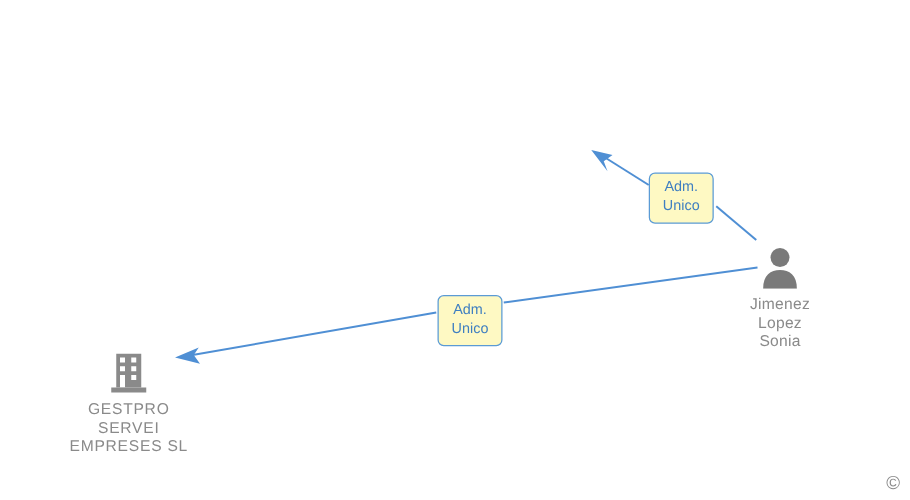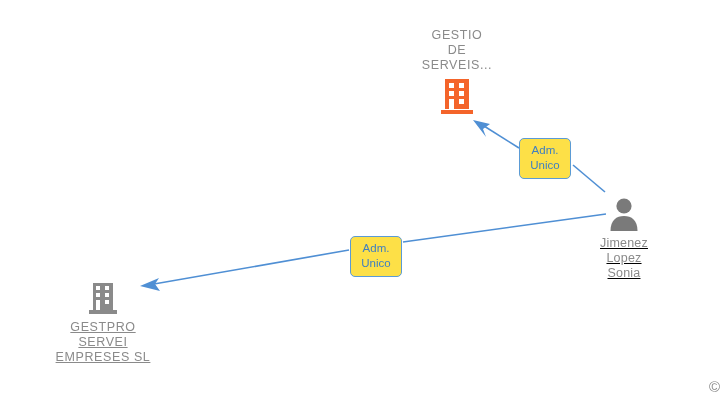--- a/index.html
+++ b/index.html
@@ -58,41 +58,39 @@
   }
 
   
   #node-gestpro {
     left: 23px;
     top: 281px;
     width: 160px;
   }
   #node-gestpro .node-label {
     margin-top: 5px;
-    text-decoration: underline;
   }
 
   
   #node-person {
     left: 563px;
     top: 197px;
     width: 122px;
-    text-decoration: underline;
   }
   #node-person .node-label {
     margin-top: 5px;
   }
 
   
   .edge-label {
     position: absolute;
     box-sizing: border-box;
     border: 1px solid #5b9bd5;
     border-radius: 5px;
-    background: #fde047;
+    background: #fef9c3;
     color: #3f7fc1;
     font-size: 11.5px;
     line-height: 15px;
     text-align: center;
     padding: 4px 6px 5px 6px;
     white-space: pre-line;
   }
   #label-adm-1 {
     left: 519px;
     top: 138px;
@@ -144,37 +142,20 @@
       <path d="M 473 120 L 490 124 L 483 129 L 486 137 Z" fill="#4f8fd4"></path>
     </g>
 
     <g>
       <path d="M 606 214 L 403 242" stroke="#4f8fd4" stroke-width="1.6" fill="none"></path>
       <path d="M 349 250 L 154 284" stroke="#4f8fd4" stroke-width="1.6" fill="none"></path>
       <path d="M 140 286 L 159 278 L 155 284 L 160 291 Z" fill="#4f8fd4"></path>
     </g>
   </svg>
 
-  <div class="node" id="node-company">
-    <div class="node-label upper">GESTIO
-DE
-SERVEIS...</div>
-    <div class="icon-wrap">
-      <svg width="34" height="38" viewBox="0 0 34 38" xmlns="http://www.w3.org/2000/svg">
-        <rect x="5" y="2" width="24" height="30" fill="#f4642a"></rect>
-        <rect x="9" y="6" width="5" height="5" fill="#ffffff"></rect>
-        <rect x="19" y="6" width="5" height="5" fill="#ffffff"></rect>
-        <rect x="9" y="14" width="5" height="5" fill="#ffffff"></rect>
-        <rect x="19" y="14" width="5" height="5" fill="#ffffff"></rect>
-        <rect x="9" y="22" width="5" height="10" fill="#ffffff"></rect>
-        <rect x="19" y="22" width="5" height="5" fill="#ffffff"></rect>
-        <rect x="1" y="33" width="32" height="4" fill="#f4642a"></rect>
-      </svg>
-    </div>
-  </div>
 
   <div class="node" id="node-gestpro">
     <div class="icon-wrap">
       <svg width="30" height="34" viewBox="0 0 30 34" xmlns="http://www.w3.org/2000/svg">
         <rect x="5" y="2" width="20" height="27" fill="#8a8a8a"></rect>
         <rect x="8" y="5" width="4" height="4" fill="#ffffff"></rect>
         <rect x="17" y="5" width="4" height="4" fill="#ffffff"></rect>
         <rect x="8" y="12" width="4" height="4" fill="#ffffff"></rect>
         <rect x="17" y="12" width="4" height="4" fill="#ffffff"></rect>
         <rect x="8" y="19" width="4" height="10" fill="#ffffff"></rect>

